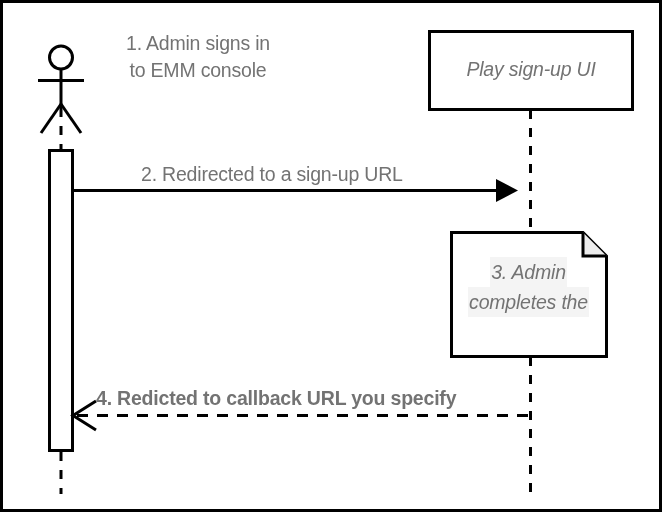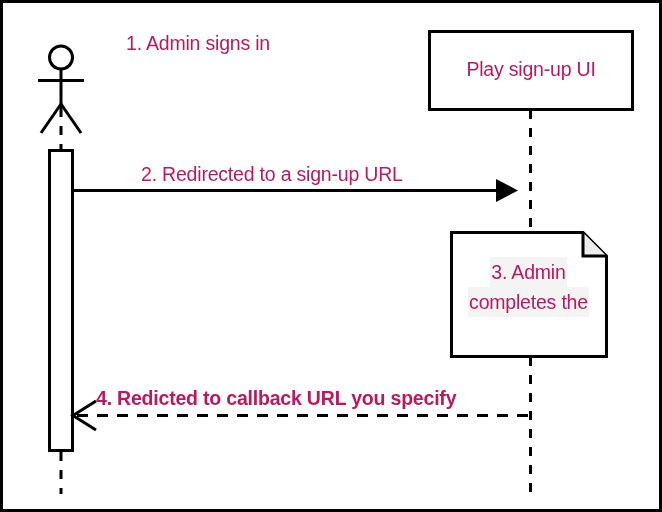--- a/index.html
+++ b/index.html
@@ -28,21 +28,21 @@
   }
   .svg-layer {
     position: absolute;
     left: 0;
     top: 0;
     width: 662px;
     height: 512px;
   }
   .lbl {
     position: absolute;
-    color: #be185d;
+    color: #737373;
     font-family: "Liberation Sans", sans-serif;
     font-size: 19px;
     line-height: 25px;
     white-space: pre;
     letter-spacing: -0.2px;
   }
   .lbl-center {
     text-align: center;
   }
   #actor-caption {
@@ -52,39 +52,41 @@
     text-align: center;
     font-size: 19.5px;
     line-height: 27px;
   }
   #lifeline-box-label {
     left: 430px;
     top: 57px;
     width: 202px;
     text-align: center;
     font-size: 19.5px;
+    font-style: italic;
   }
   #msg2-label {
     left: 141px;
     top: 162px;
     font-size: 19.5px;
   }
   #msg4-label {
     left: 96px;
     top: 386px;
     font-size: 19.5px;
     font-weight: bold;
   }
   #note-text {
     left: 452px;
     top: 257px;
     width: 153px;
     text-align: center;
     font-size: 19.5px;
     line-height: 30px;
+    font-style: italic;
   }
   #note-text .note-line {
     display: inline-block;
     background: #f4f4f4;
     padding: 0 1px;
   }
 </style>
 </head>
 <body>
 
@@ -122,21 +124,21 @@
       <path d="M 583 232.5 L 583 256 L 606.5 256" fill="#ededed" stroke="#000000" stroke-width="3" stroke-linejoin="miter"></path>
     </g>
 
     <g>
       <line x1="528" y1="415.5" x2="76" y2="415.5" stroke="#000000" stroke-width="3" stroke-dasharray="11,9"></line>
       <polyline points="96,401 73,415.5 96,430" fill="none" stroke="#000000" stroke-width="3" stroke-linejoin="miter" stroke-linecap="butt"></polyline>
     </g>
 
   </svg>
 
-  <div class="lbl lbl-center" id="actor-caption"><span>1. Admin signs in</span><br></div>
+  <div class="lbl lbl-center" id="actor-caption"><span>1. Admin signs in</span><br><span>to EMM console</span></div>
 
   <div class="lbl lbl-center" id="lifeline-box-label">Play sign-up UI</div>
 
   <div class="lbl" id="msg2-label">2. Redirected to a sign-up URL</div>
 
   <div class="lbl" id="msg4-label">4. Redicted to callback URL you specify</div>
 
   <div class="lbl lbl-center" id="note-text"><span class="note-line">3. Admin</span><br><span class="note-line">completes the</span><br></div>
 
 </div>

